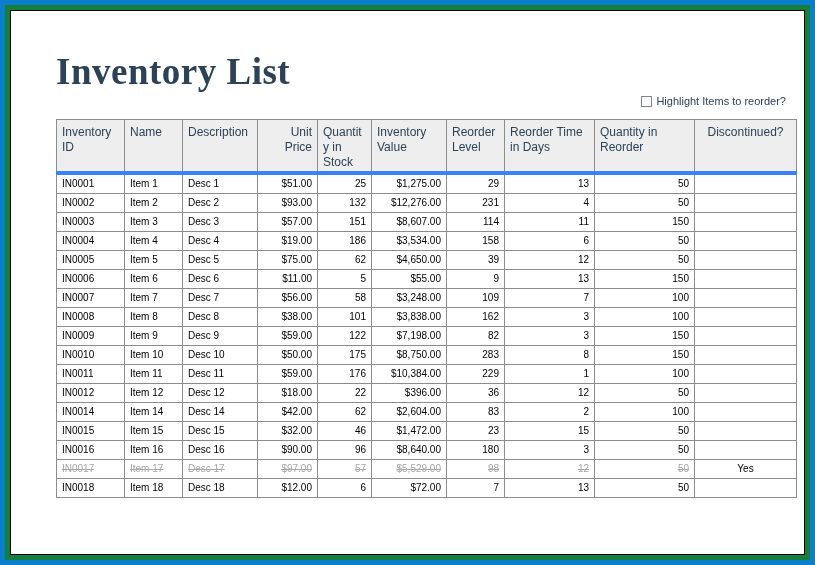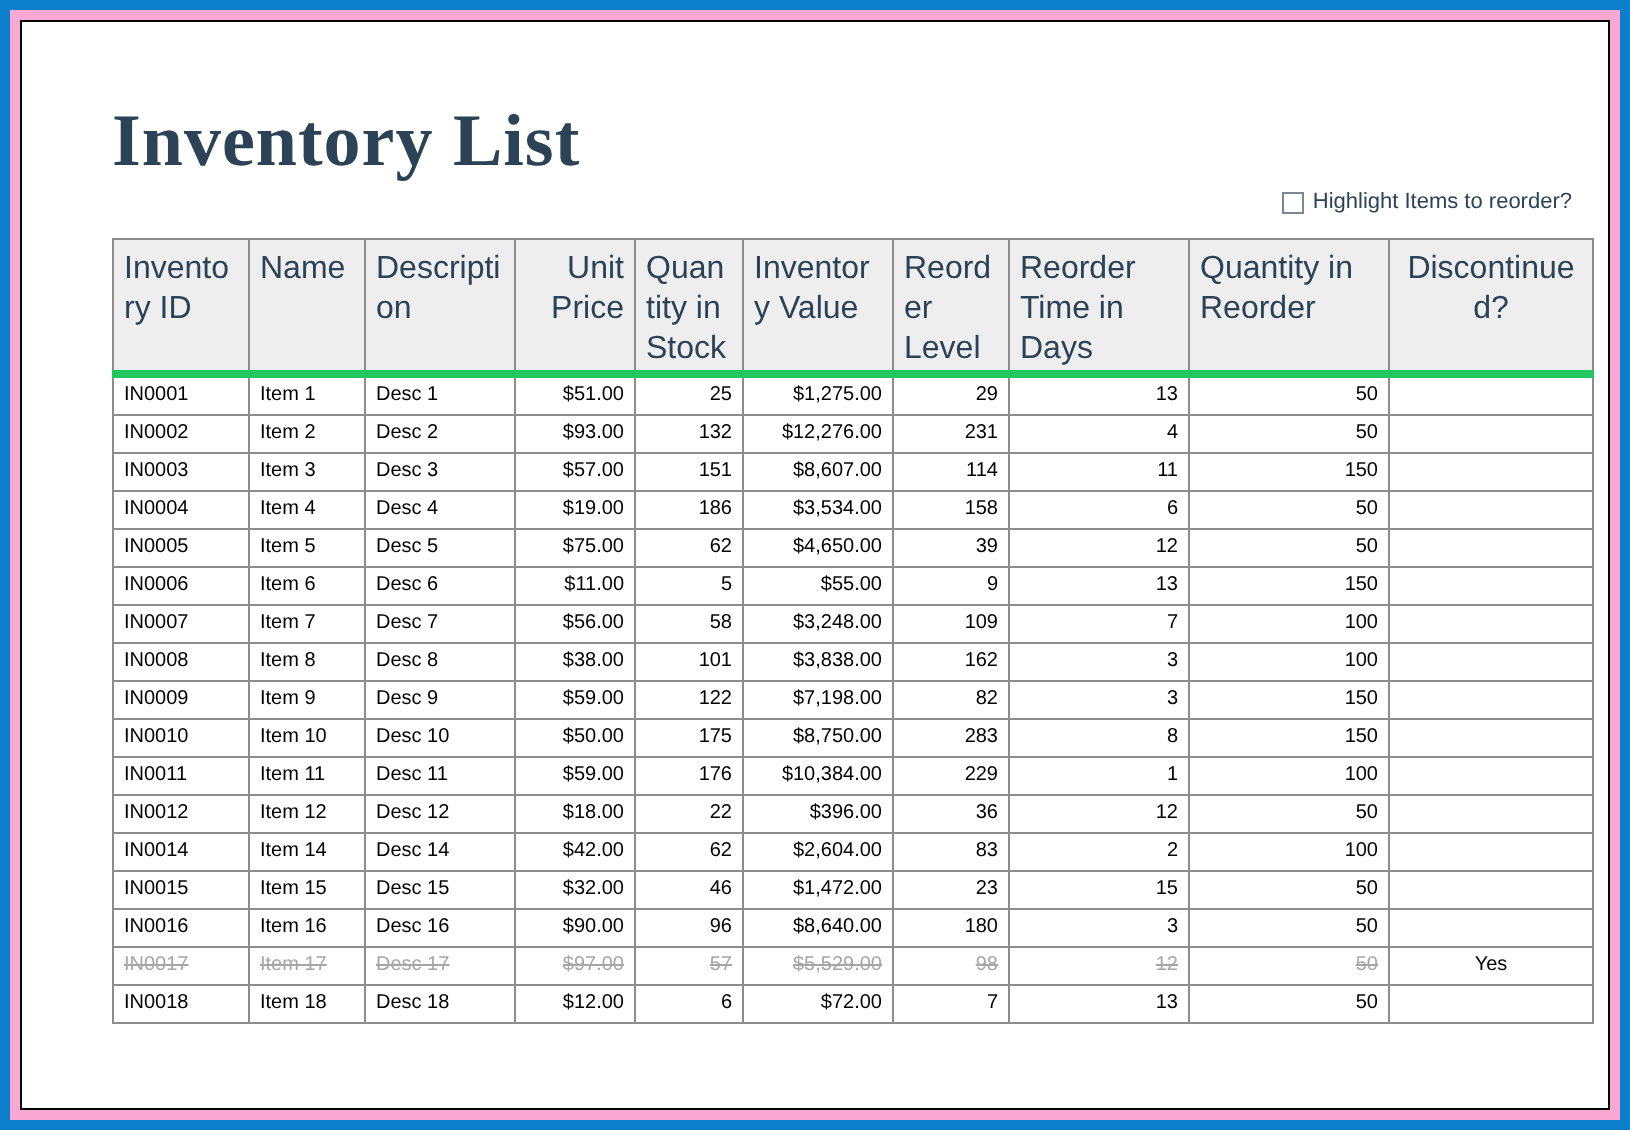--- a/index.html
+++ b/index.html
@@ -12,21 +12,21 @@
     height: 565px;
     font-family: "Liberation Sans", sans-serif;
     overflow: hidden;
   }
   
   #page {
     position: relative;
     width: 815px;
     height: 565px;
     box-sizing: border-box;
-    background: #f9a8d4;
+    background: #15803d;
     border: 5px solid #0b7fcb;
   }
   
   #sheet {
     position: absolute;
     left: 5px;
     top: 5px;
     right: 5px;
     bottom: 5px;
     box-sizing: border-box;
@@ -103,28 +103,28 @@
     border: 1px solid #8c8c8c;
     padding: 0 5px;
     overflow: hidden;
     white-space: nowrap;
   }
   
   table#inventory-table thead th {
     background: #eeeeee;
     color: #2b4257;
     font-weight: normal;
-    font-size: 16px;
+    font-size: 12px;
     height: 46px;
     vertical-align: top;
     padding-top: 5px;
     line-height: 1.25;
     white-space: normal;
     word-break: break-word;
-    border-bottom: 4px solid #22c55e;
+    border-bottom: 4px solid #3b82f6;
   }
   table#inventory-table thead th.num {
     text-align: right;
   }
   table#inventory-table thead th.txt {
     text-align: left;
   }
   table#inventory-table thead th.ctr {
     text-align: center;
     margin-left: 24px;

